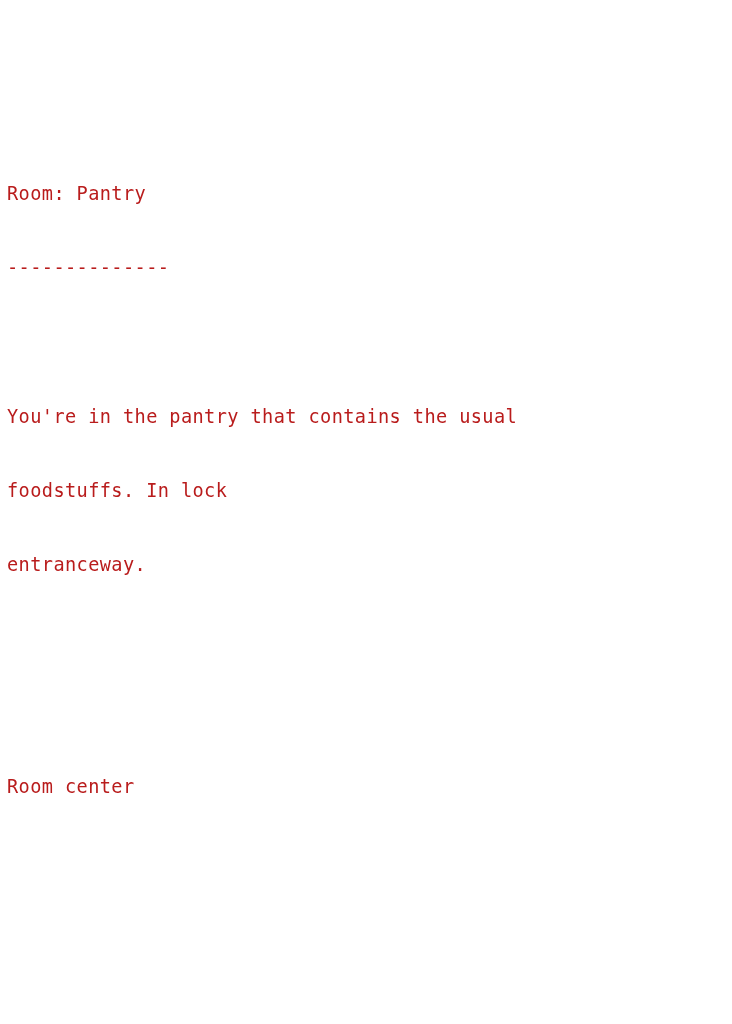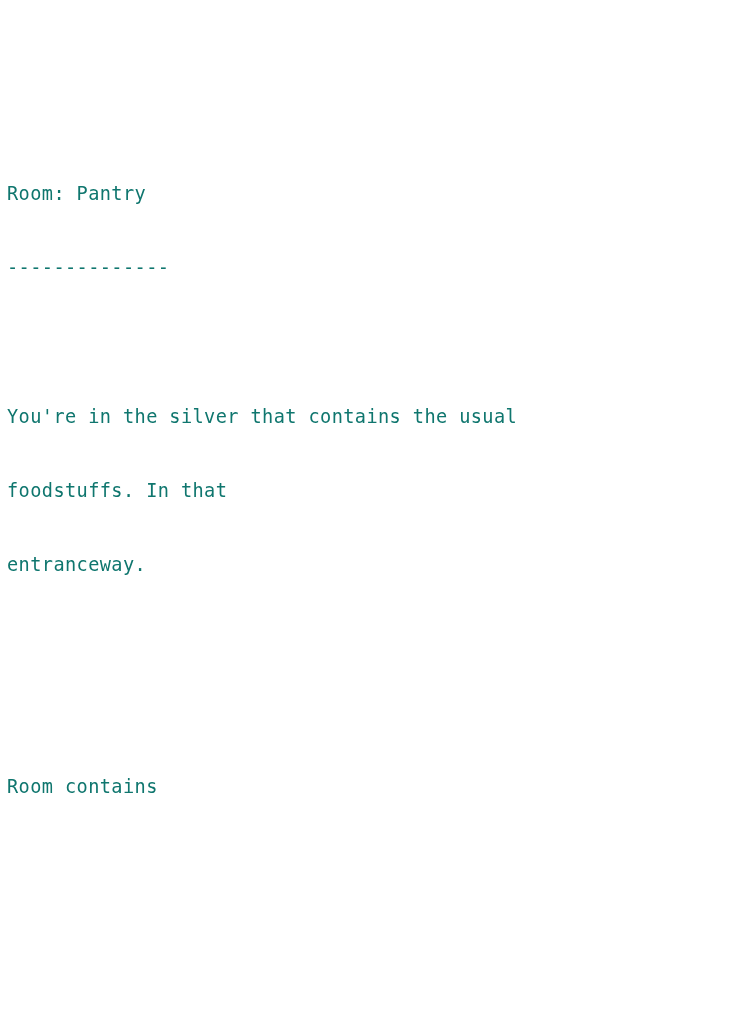--- a/index.html
+++ b/index.html
@@ -12,21 +12,21 @@
     width: 732px;
     height: 1024px;
     overflow: hidden;
     font-family: "DejaVu Sans Mono", "Liberation Mono", monospace;
   }
   #terminal {
     box-sizing: border-box;
     width: 732px;
     height: 1024px;
     background: #ffffff;
-    color: #0f766e;
+    color: #b91c1c;
     padding: 34px 0 0 7px;
     font-family: "DejaVu Sans Mono", "Liberation Mono", monospace;
     font-size: 18.6px;
     line-height: 24.7px;
     letter-spacing: 0.4px;
     white-space: pre;
     -webkit-font-smoothing: none;
   }
   .line {
     white-space: pre;
@@ -43,26 +43,26 @@
 </head>
 <body>
 
 <div id="terminal">
 
   
   <div class="block">
     <div class="line">Room: Pantry</div>
     <div class="line">--------------</div>
     <div class="line blank"></div>
-    <div class="line">You're in the silver that contains the usual</div>
-    <div class="line">foodstuffs. In that</div>
+    <div class="line">You're in the pantry that contains the usual</div>
+    <div class="line">foodstuffs. In lock</div>
     <div class="line">entranceway.</div>
     <div class="line blank"></div>
     <div class="line blank"></div>
-    <div class="line">Room contains</div>
+    <div class="line">Room center</div>
     
     
     
     
     
     
   </div>
 
   
   

